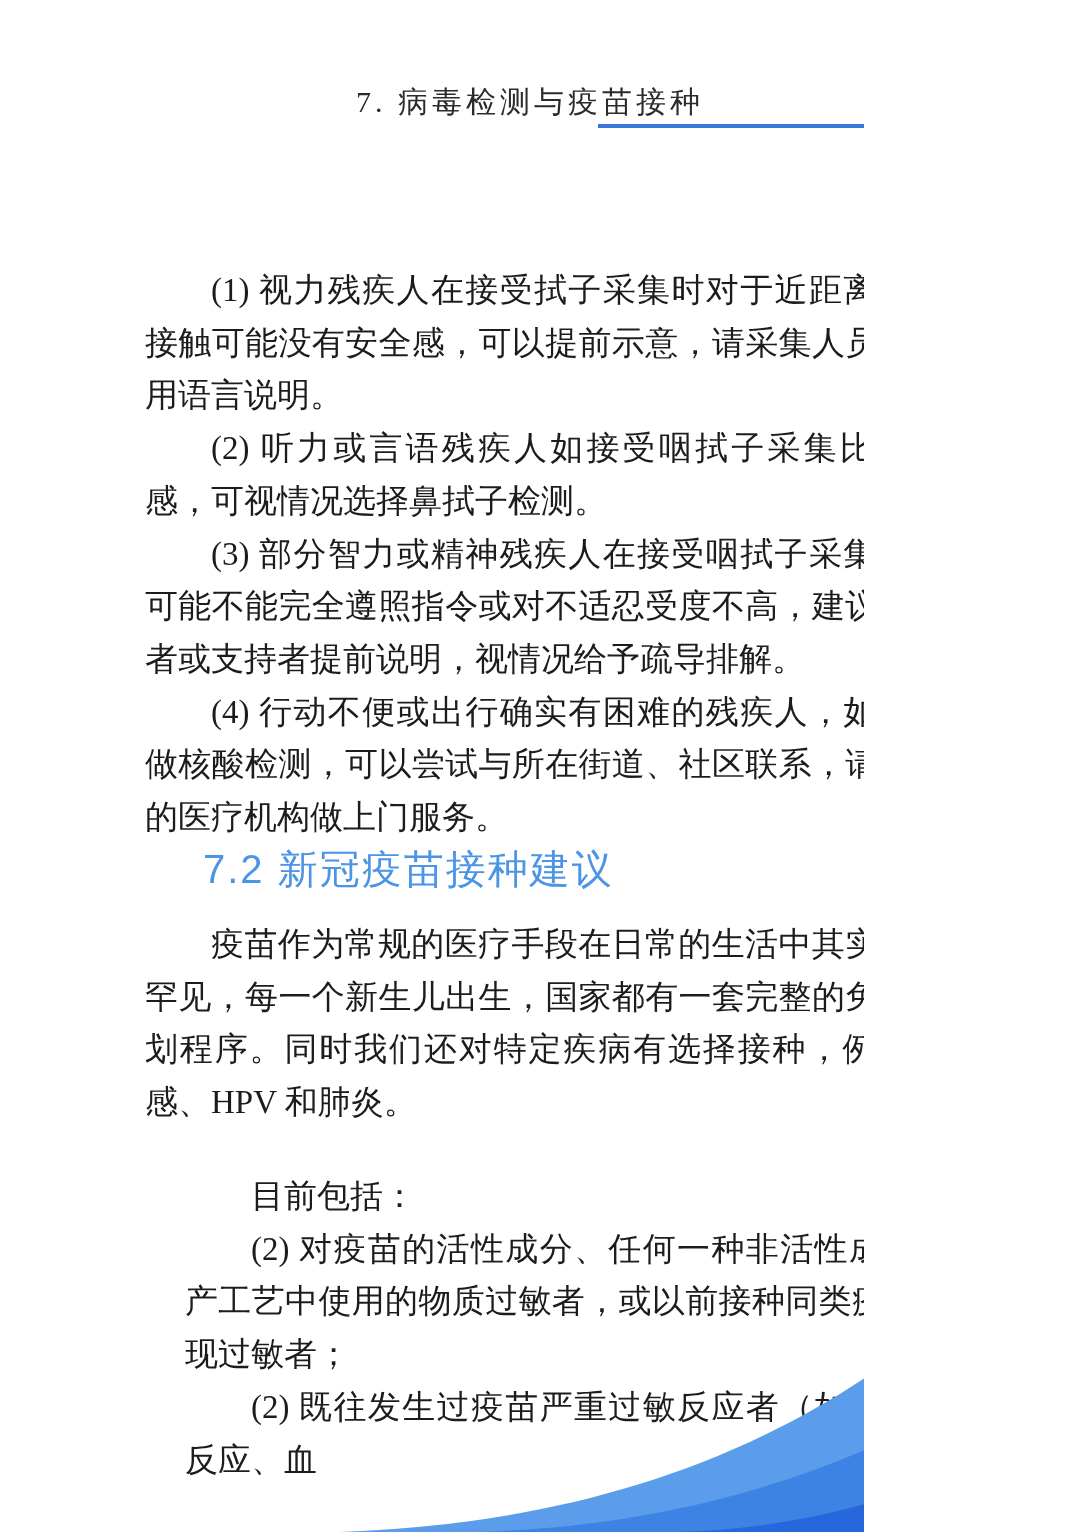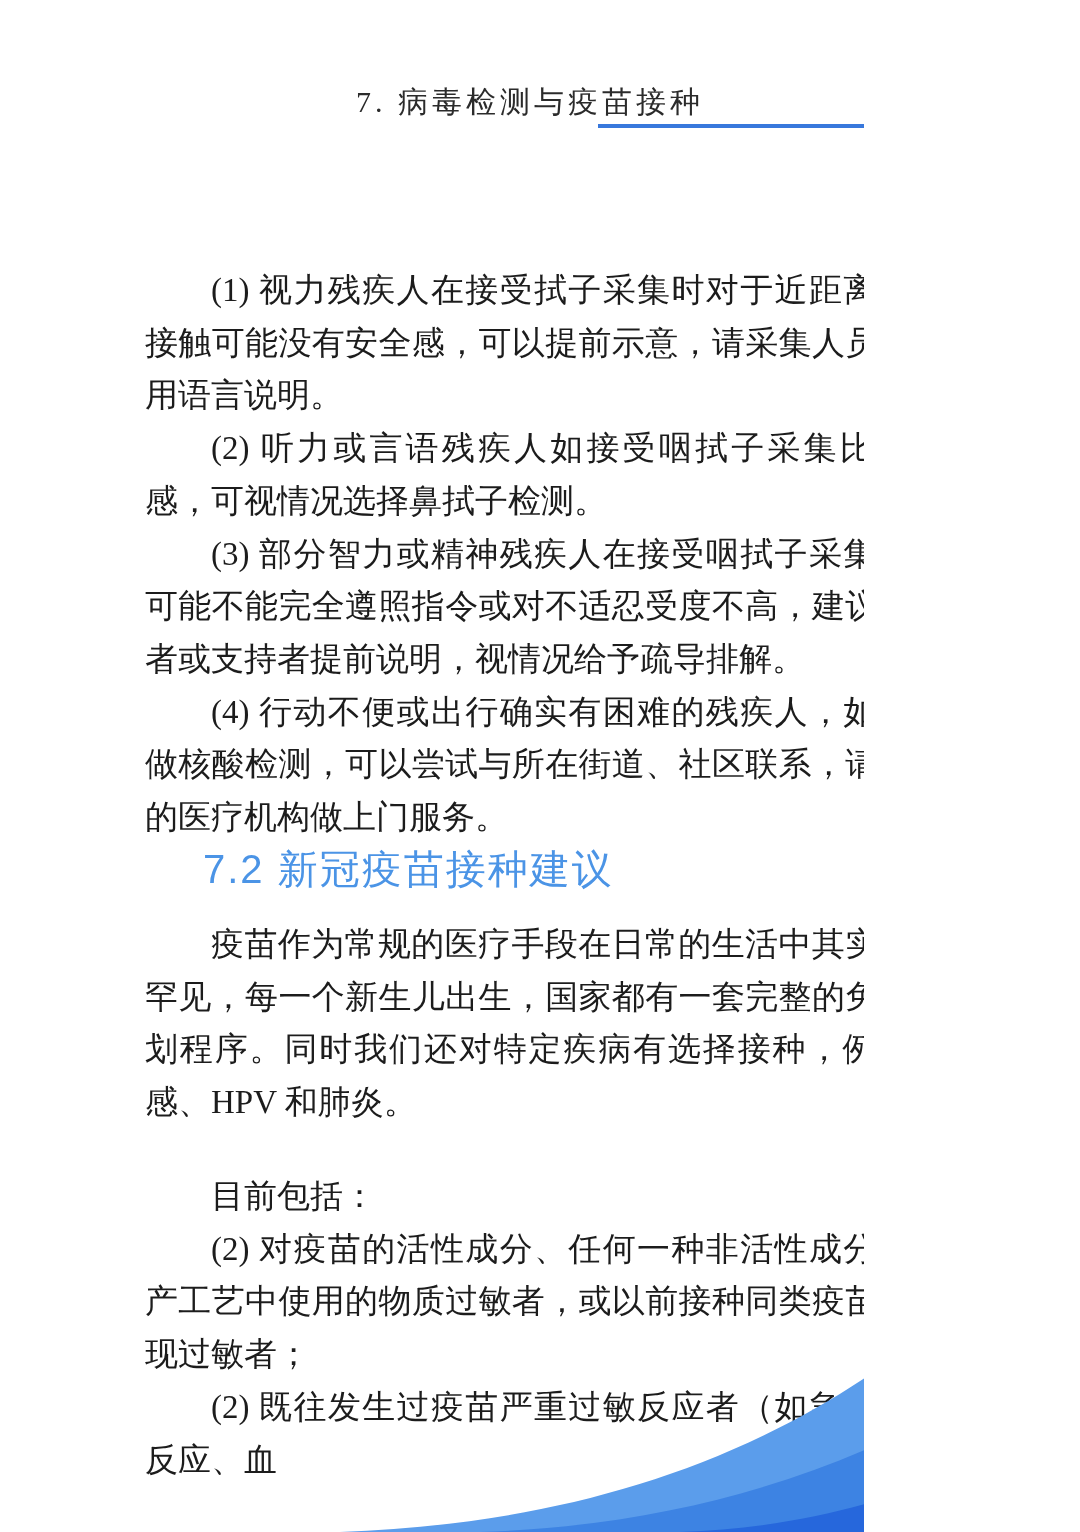--- a/index.html
+++ b/index.html
@@ -117,21 +117,21 @@
     <p>(4) 行动不便或出行确实有困难的残疾人，如需要做核酸检测，可以尝试与所在街道、社区联系，请相关的医疗机构做上门服务。</p>
   </div>
 
   <h2 class="main-heading" style="top:842px;">7.2 新冠疫苗接种建议</h2>
 
   <div class="content-block" style="top:918px;">
     <p>疫苗作为常规的医疗手段在日常的生活中其实并不罕见，每一个新生儿出生，国家都有一套完整的免疫规划程序。同时我们还对特定疾病有选择接种，例如流感、HPV 和肺炎。</p>
   </div>
 
 
-  <div class="content-block" style="top:1170px;">
+  <div class="content-block" style="top:1170px;margin-left:40px;">
     <p>目前包括：</p>
     <p>(2) 对疫苗的活性成分、任何一种非活性成分、生产工艺中使用的物质过敏者，或以前接种同类疫苗时出现过敏者；</p>
     <p>(2) 既往发生过疫苗严重过敏反应者（如急性过敏反应、血</p>
   </div>
 
   <svg class="swoosh" viewBox="0 0 1080 400" preserveAspectRatio="none">
     <path d="M 340 400 C 620 390 880 300 1080 45 L 1080 400 Z" fill="#5b9deb"></path>
     <path d="M 480 400 C 730 392 930 310 1080 188 L 1080 400 Z" fill="#3d83e3"></path>
     <path d="M 680 400 C 860 394 1000 332 1080 263 L 1080 400 Z" fill="#2667dc"></path>
   </svg>

